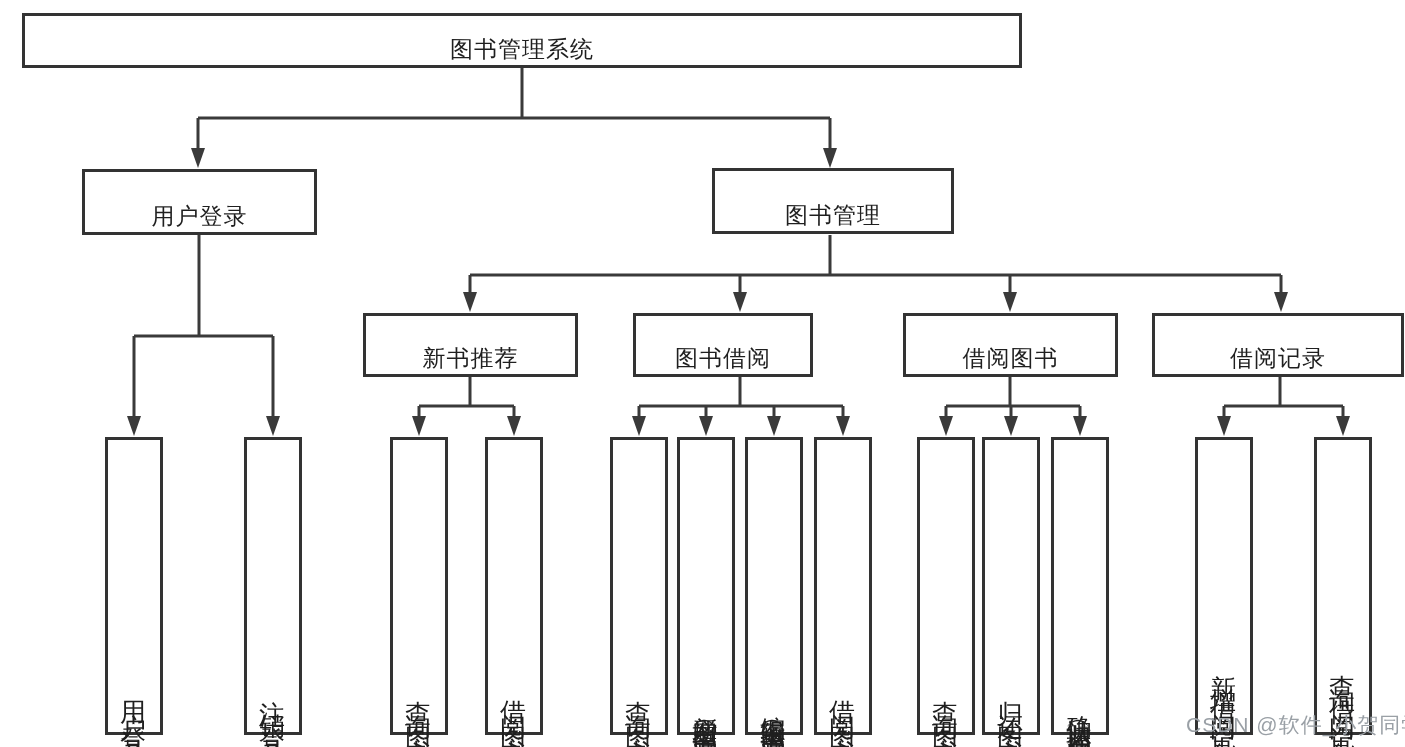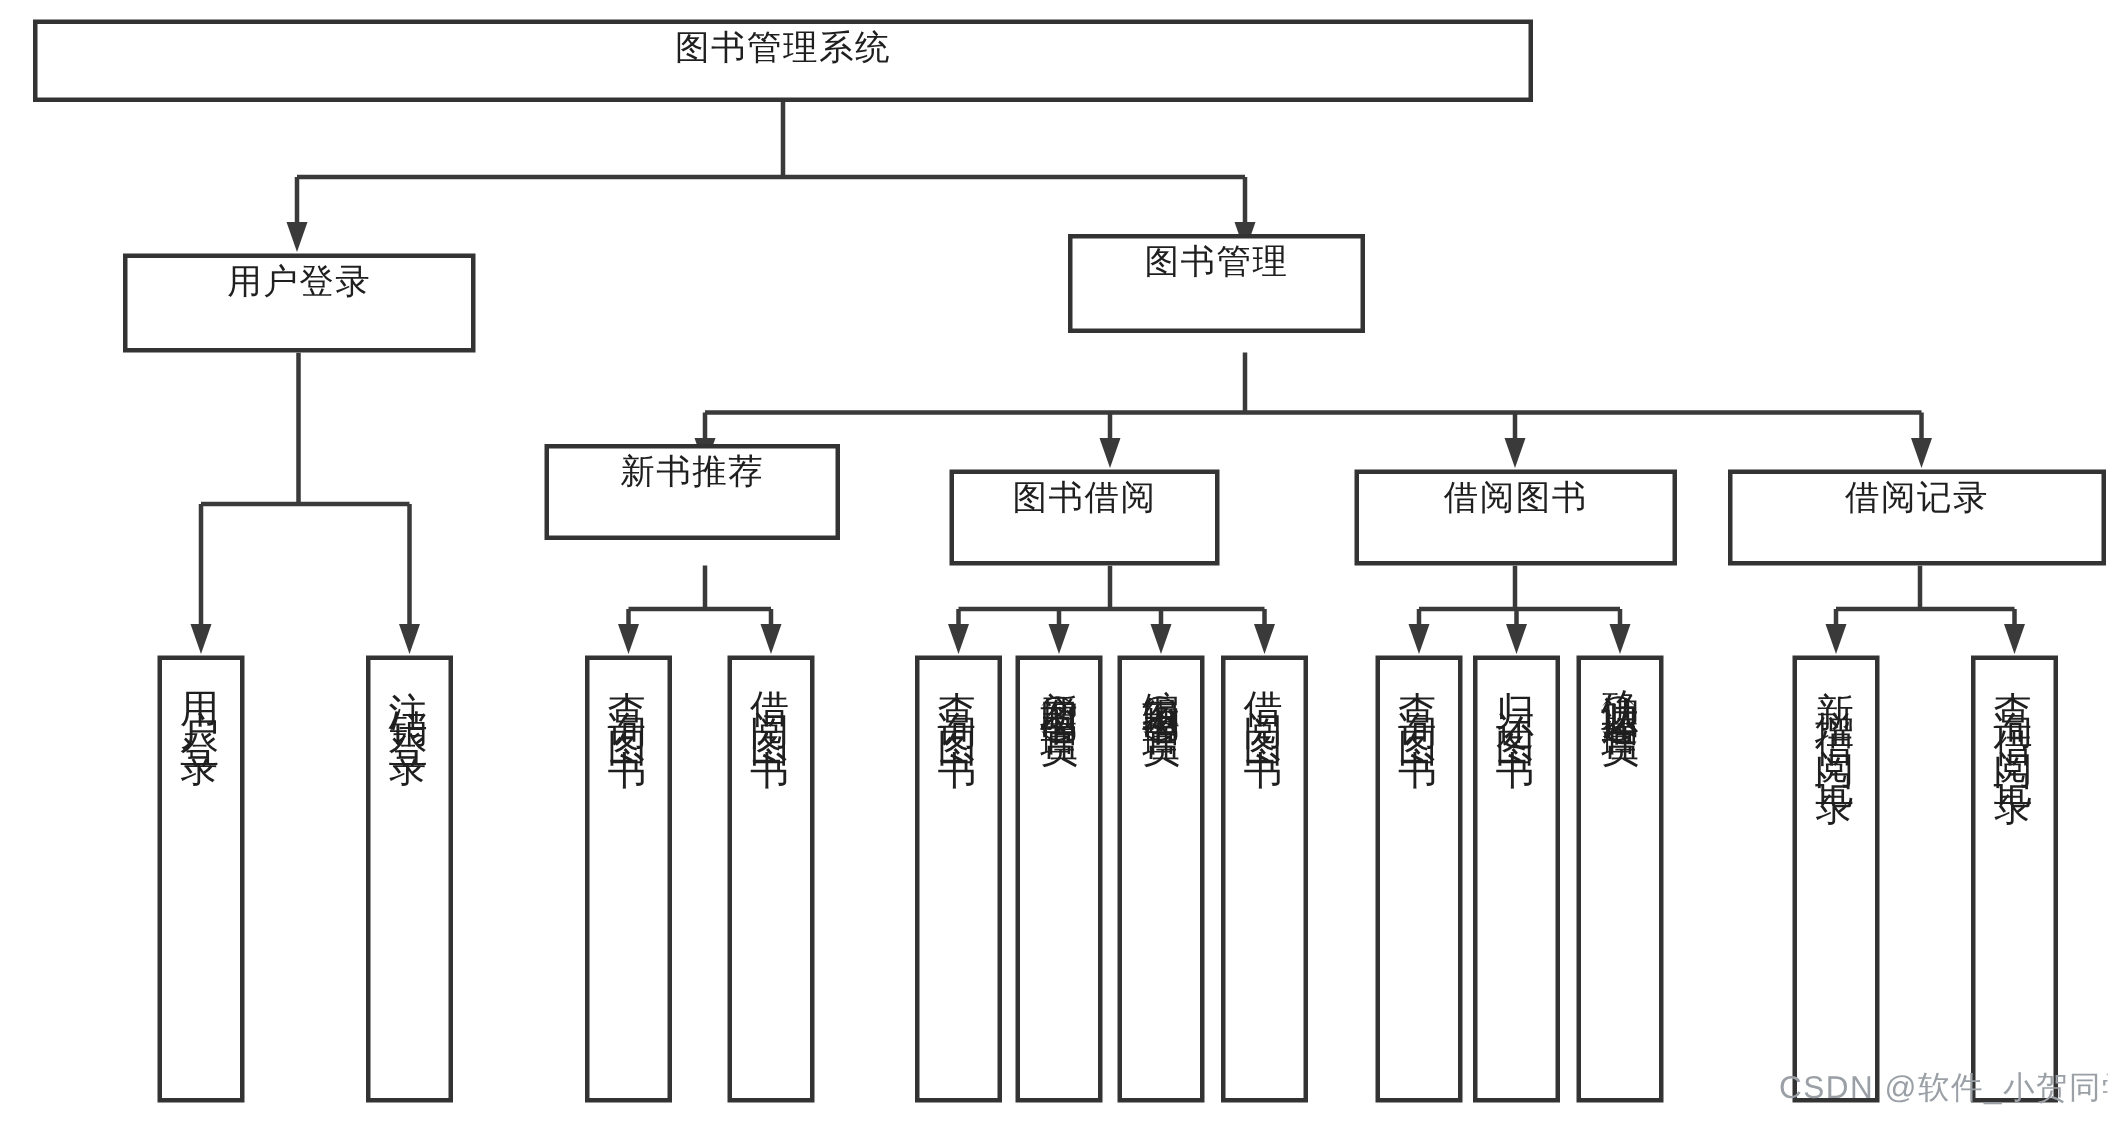--- a/index.html
+++ b/index.html
@@ -6,21 +6,21 @@
   body{
     width:1405px;height:747px;position:relative;overflow:hidden;
     background:#ffffff;
     font-family:"Liberation Sans","DejaVu Sans",sans-serif;
     color:#222222;
   }
   #connector-layer{position:absolute;left:0;top:0;}
   .node{
     position:absolute;box-sizing:border-box;
     background:#ffffff;border:3px solid #333333;
-    display:flex;align-items:flex-start;justify-content:center;
+    display:flex;align-items:flex-end;justify-content:center;
     text-align:center;
   }
   .node .lbl{font-size:23px;color:#1f1f1f;letter-spacing:1px;white-space:nowrap;}
   .node.vert .lbl{
     writing-mode:vertical-rl;text-orientation:mixed;
     font-size:26px;letter-spacing:13px;white-space:normal;
   }
   .node.vert.tight .lbl{font-size:25px;letter-spacing:4px;}
   #watermark{
     position:absolute;left:1186px;top:711px;
@@ -63,25 +63,25 @@
   </g>
 </svg>
 
 <div class="node" style="left:22px;top:13px;width:1000px;height:55px">
   <span class="lbl">图书管理系统</span>
 </div>
 
 <div class="node" style="left:82px;top:169px;width:235px;height:66px">
   <span class="lbl">用户登录</span>
 </div>
-<div class="node" style="left:712px;top:156px;width:198px;height:66px">
+<div class="node" style="left:712px;top:168px;width:242px;height:66px">
   <span class="lbl">图书管理</span>
 </div>
 
-<div class="node" style="left:363px;top:296px;width:197px;height:64px">
+<div class="node" style="left:363px;top:313px;width:215px;height:64px">
   <span class="lbl">新书推荐</span>
 </div>
 <div class="node" style="left:633px;top:313px;width:180px;height:64px">
   <span class="lbl">图书借阅</span>
 </div>
 <div class="node" style="left:903px;top:313px;width:215px;height:64px">
   <span class="lbl">借阅图书</span>
 </div>
 <div class="node" style="left:1152px;top:313px;width:252px;height:64px">
   <span class="lbl">借阅记录</span>

